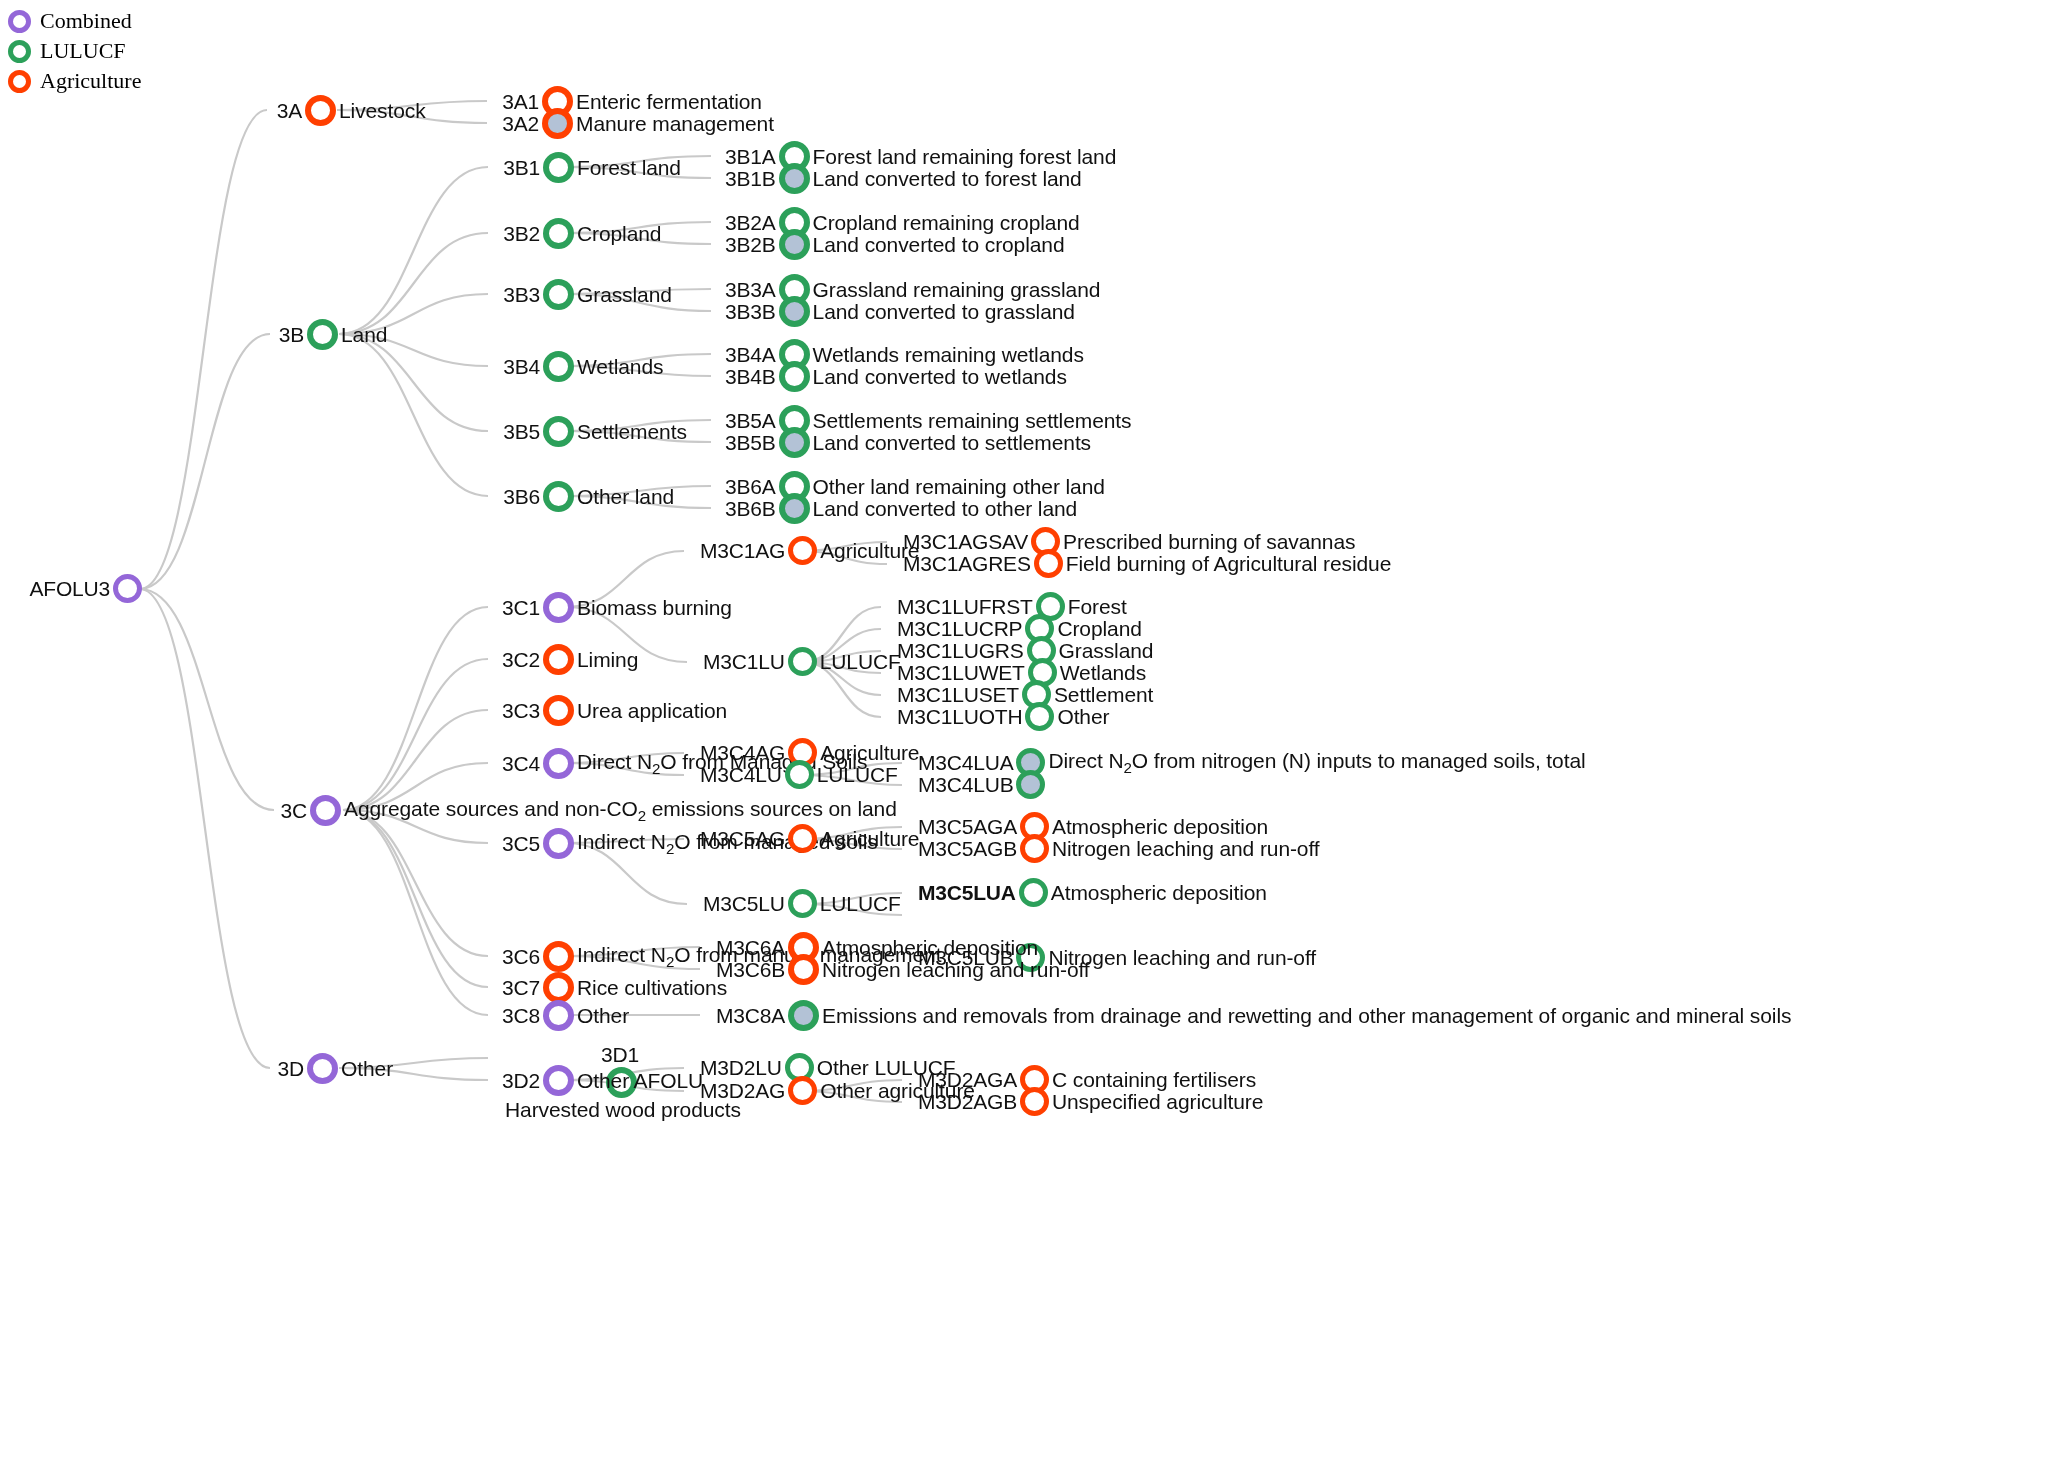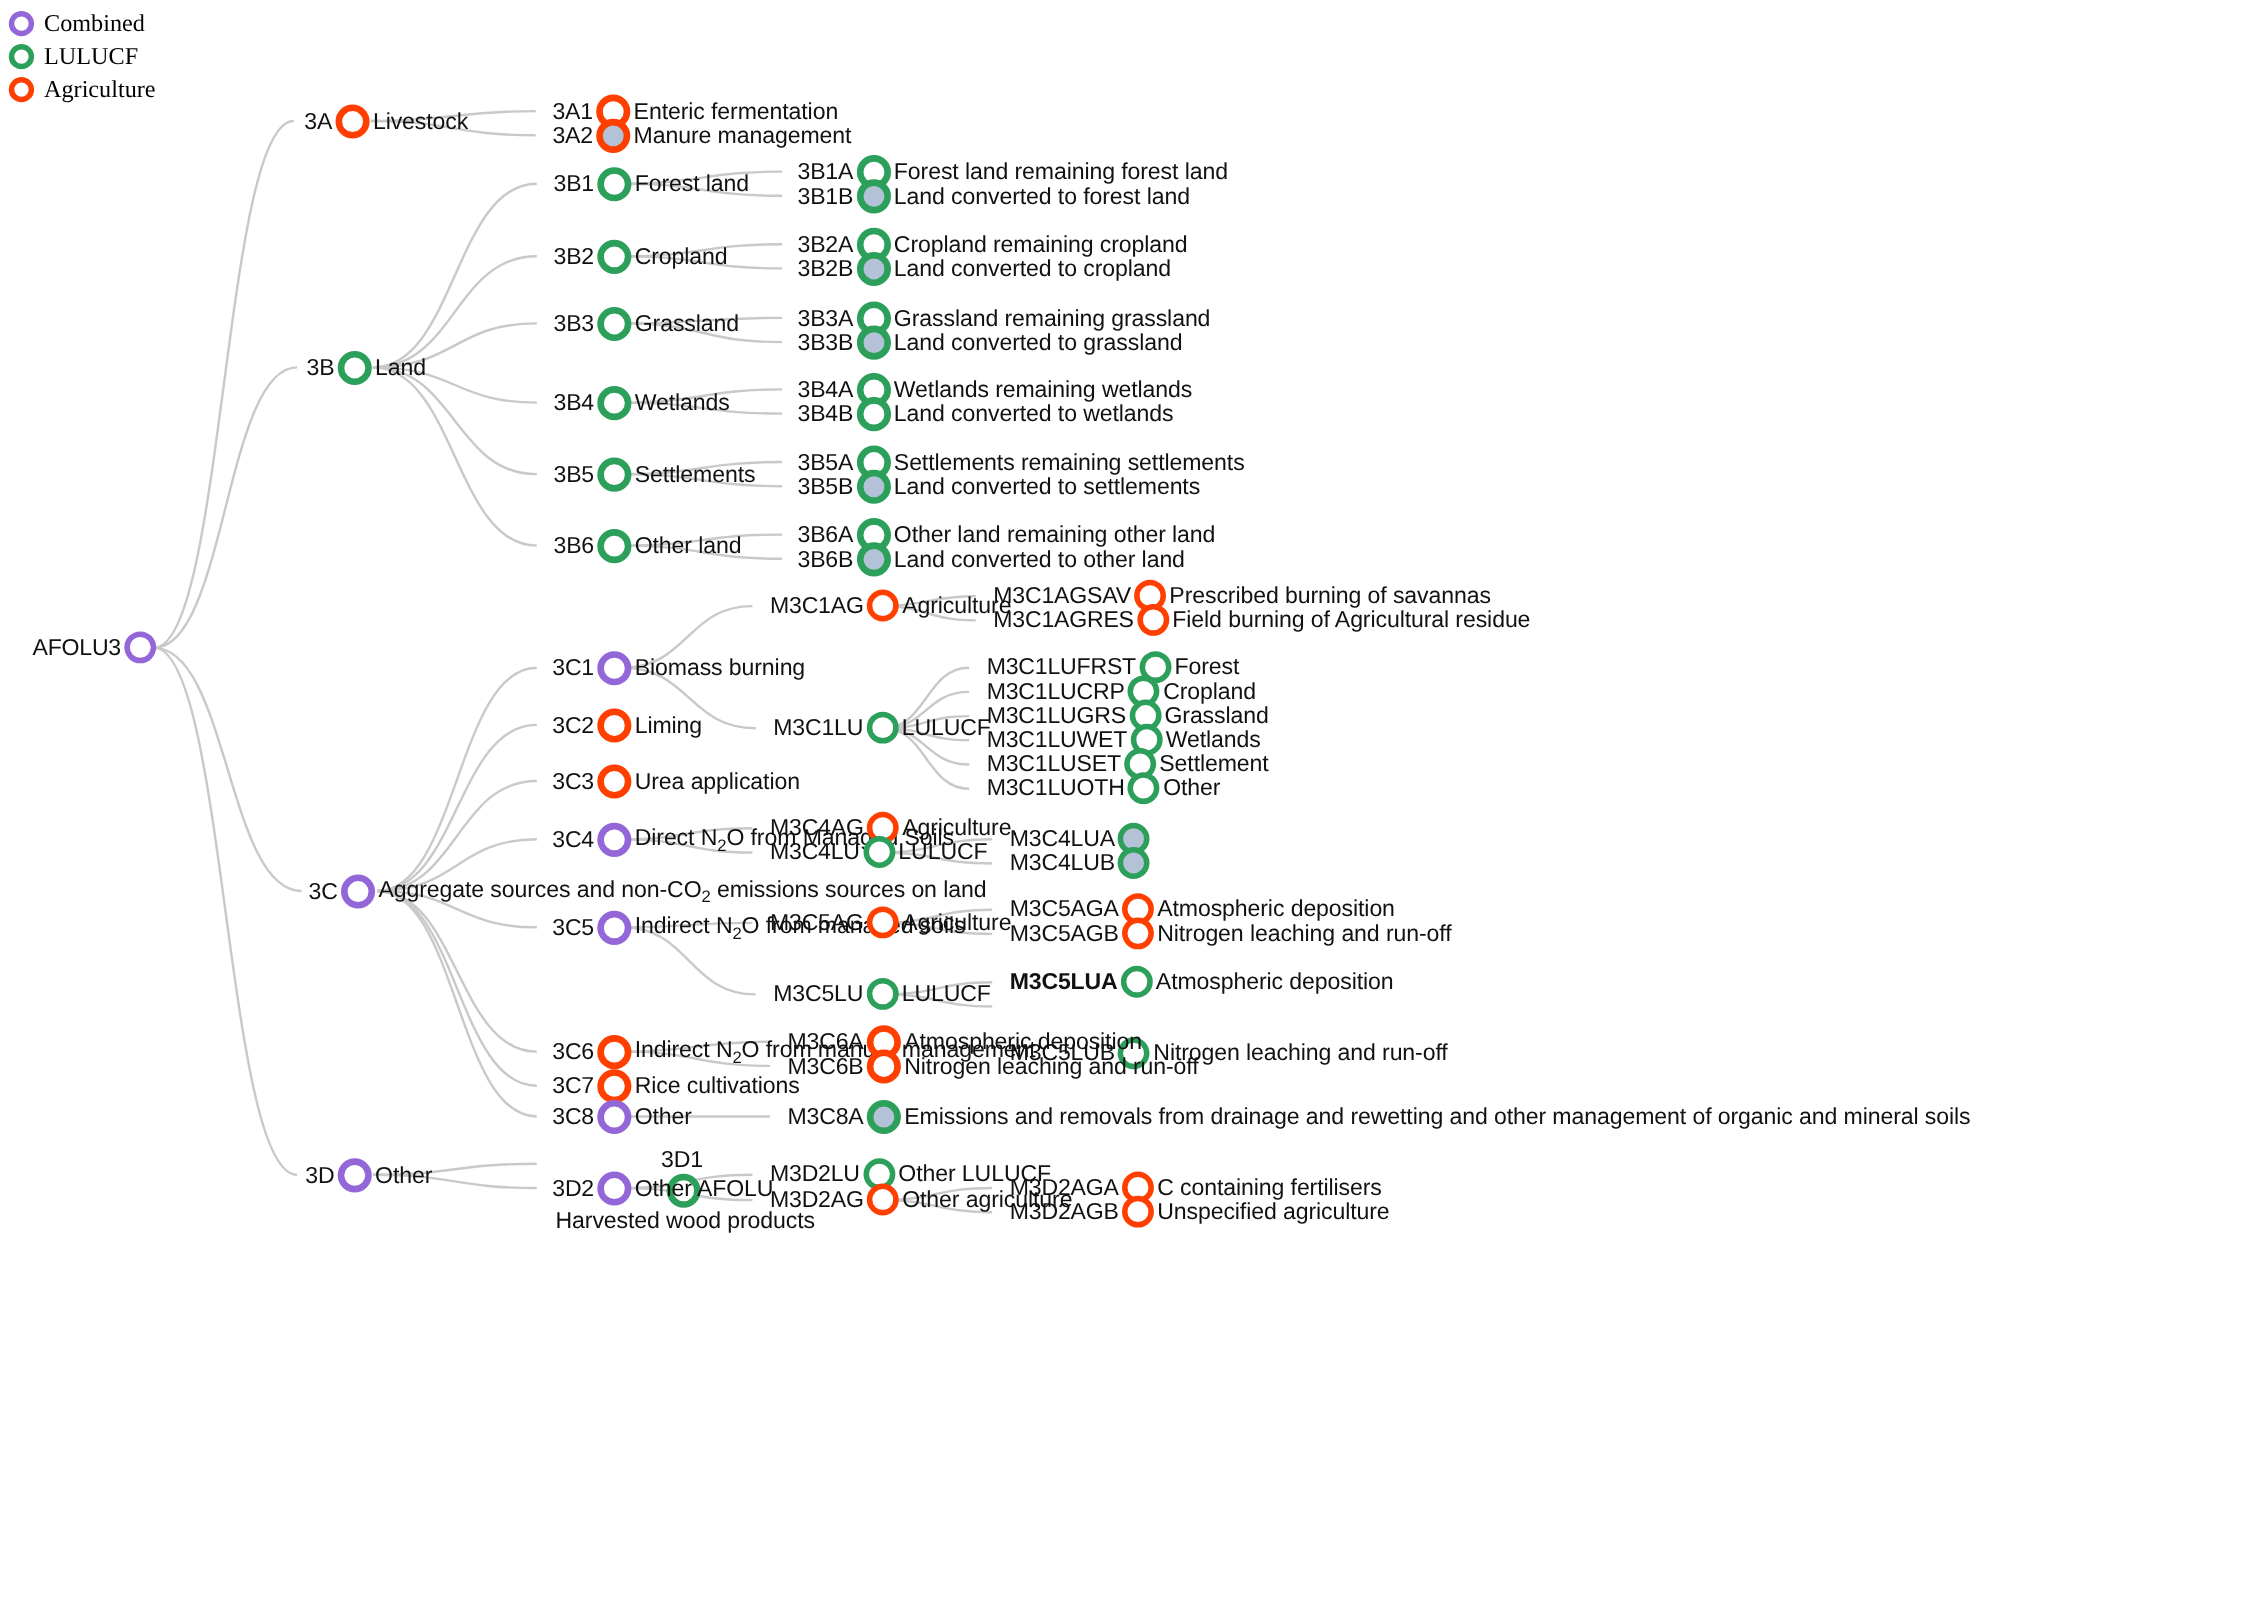--- a/index.html
+++ b/index.html
@@ -300,20 +300,21 @@
       <span class="label">Agriculture.</span>
     </div>
     <div class="node small" style="left: 700px; top: 760px;">
       <span class="code" style="min-width: 76px;">M3C4LU</span>
       <span class="ring r-lulucf"></span>
       <span class="label">LULUCF</span>
     </div>
     <div class="node small" style="left: 918px; top: 748px;">
       <span class="code" style="min-width: 85px;">M3C4LUA</span>
       <span class="ring r-lulucf fill-blue"></span>
+      <span class="label">Direct N<sub>2</sub>O from nitrogen (N) inputs to managed soils, total</span>
     </div>
     <div class="node small" style="left: 918px; top: 770px;">
       <span class="code" style="min-width: 85px;">M3C4LUB</span>
       <span class="ring r-lulucf fill-blue"></span>
     </div>
     <div class="node" style="left: 502px; top: 828px;">
       <span class="code" style="min-width: 38px;">3C5</span>
       <span class="ring r-combined"></span>
       <span class="label">Indirect N<sub>2</sub>O from managed soils</span>
     </div>

